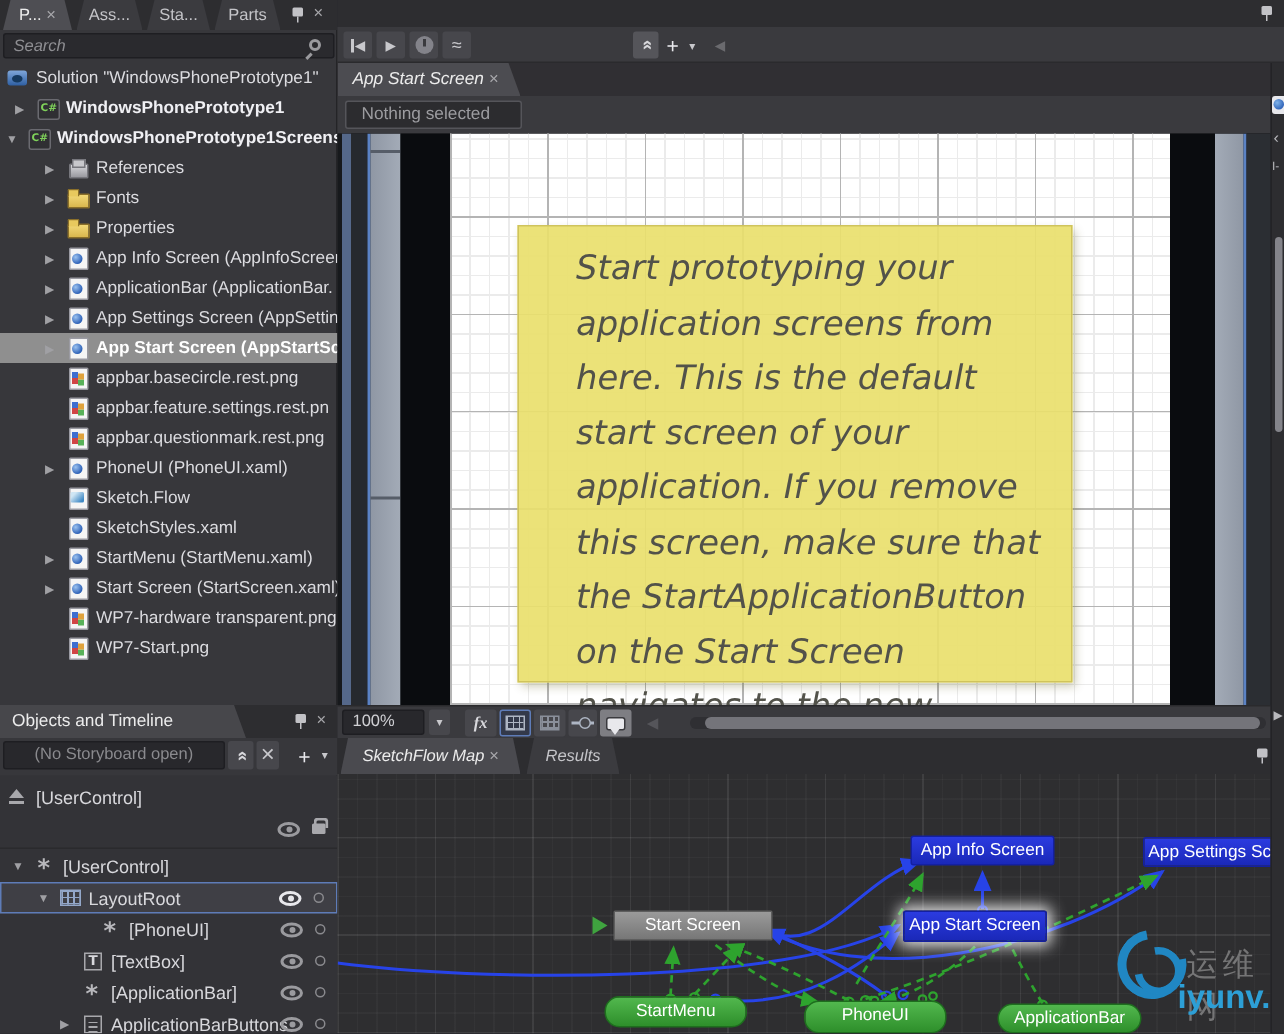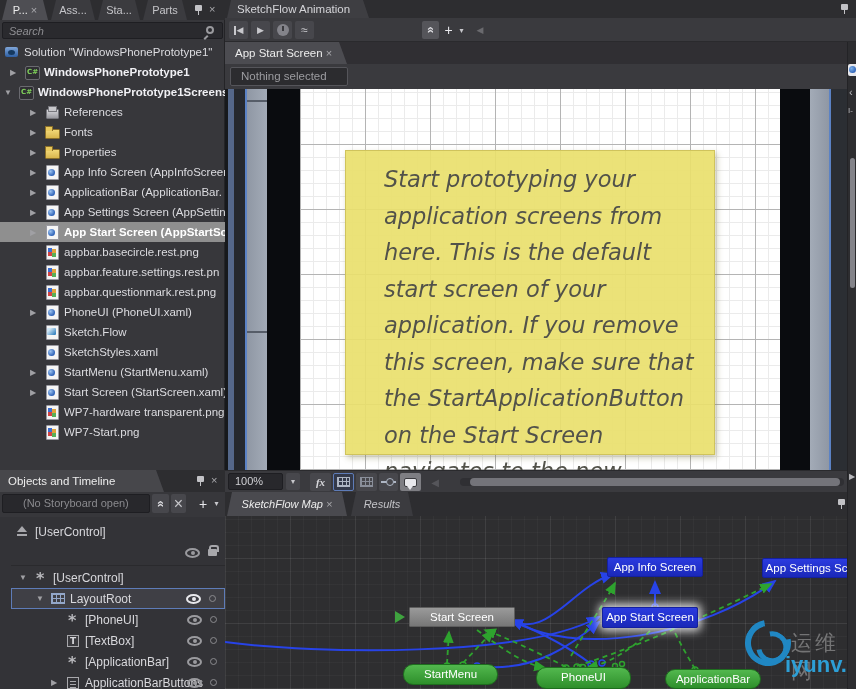--- a/index.html
+++ b/index.html
@@ -75,21 +75,21 @@
   .op-header { left:0; top:470px; width:225px; height:22px; background:#2D2D30; }
   .op-tab { position:absolute; left:0; top:0; width:164px; height:22px; background:#47474B;
             clip-path:polygon(0 0, calc(100% - 8px) 0, 100% 100%, 0 100%);
             color:#ECECEC; font-size:11.5px; line-height:22px; padding-left:8px; }
   .op-pin { left:196px; top:5px; } .op-x { position:absolute; left:211px; top:5px; }
   .op-sbrow { left:0; top:492px; width:225px; height:25px; background:#37373B; }
   .sb-field { position:absolute; left:2px; top:2px; width:148px; height:19px; background:#28282C;
               border:1px solid #1E1E22; color:#8A8A8E; font-size:11px; line-height:17px; padding-left:20px;
               border-radius:2px; white-space:nowrap; overflow:hidden; }
   .sb-btn { position:absolute; top:2px; height:19px; }
-  .op-body { left:0; top:517px; width:225px; height:172px; background:#333337; overflow:hidden;padding-left:11px; }
+  .op-body { left:0; top:517px; width:225px; height:172px; background:#333337; overflow:hidden; }
   .orow { height:21px; display:flex; align-items:center; font-size:12px; color:#D8D8DC; white-space:nowrap; position:relative; }
   .orow.sel { border:1px solid #5E7CB8; background:#3F3F45; }
   .orow .exp { font-size:8px; }
   .oi { width:16px; height:16px; position:relative; flex:none; margin-right:4px; }
   .oi-scope-up::before { content:""; position:absolute; left:2px; top:2px; width:0; height:0;
       border-left:5px solid transparent; border-right:5px solid transparent; border-bottom:6px solid #A8A8AC; }
   .oi-scope-up::after { content:""; position:absolute; left:2px; top:10px; width:10px; height:2px; background:#A8A8AC; }
   .oi-behavior::before { content:"*"; position:absolute; left:3px; top:2px; font:bold 16px/14px "DejaVu Sans",sans-serif; color:#B8B8BC; }
   .oi-layout-grid::before { content:""; position:absolute; left:1px; top:2px; right:1px; bottom:3px; border:1px solid #93A7C9;
       background:repeating-linear-gradient(90deg,#93A7C9 0 1px,transparent 1px 4px),
@@ -109,21 +109,21 @@
               color:#D4D4D8; font-size:11.5px; line-height:18px; padding-left:10px; }
   .anim-pin { left:615px; top:3px; }
   .playbar { left:225px; top:18px; width:631px; height:24px; background:#3A3A3E; border-bottom:1px solid #2A2A2D; }
   .pb-btn { position:absolute; top:3px; width:19px; height:18px; font-size:9px; }
   .clockic { width:12px; height:12px; border-radius:50%; background:#83838A; position:relative; }
   .clockic::after { content:""; position:absolute; left:5px; top:2px; width:2px; height:5px; background:#3A3A3E; }
   .gts-bar { display:inline-block; width:2px; height:9px; background:#C8C8CC; margin-right:1px; }
   .doc-tabbar { left:225px; top:42px; width:631px; height:22px; background:#302F33; }
   .doc-tab { position:absolute; left:0; top:0; width:122px; height:22px; background:#4C4C51;
              clip-path:polygon(0 0, calc(100% - 8px) 0, 100% 100%, 0 100%);
-             color:#ECECEC; font-size:11.5px; line-height:22px; padding-left:10px; }
+             color:#ECECEC; font-size:11.5px; line-height:22px; padding-left:10px;font-style:italic; }
   .crumbbar { left:225px; top:64px; width:631px; height:25px; background:#3A3A3E; }
   .crumb { position:absolute; left:5px; top:3px; width:118px; height:19px; background:#2C2C2F;
            border:1px solid #55555A; border-radius:2px; color:#9C9CA0; font-size:11.5px; line-height:17px; padding-left:10px; }
 
   
   .canvas { left:225px; top:89px; width:622px; height:381px; background:#17191C; overflow:hidden; }
   .c-white { position:absolute; left:75px; top:0; width:480px; height:381px; background-color:#FFFFFF;
       background-image:
         repeating-linear-gradient(0deg,#B4B4B4 0 1px,transparent 1px 65px),
         repeating-linear-gradient(90deg,#B4B4B4 0 1px,transparent 1px 65px),
@@ -369,21 +369,21 @@
         </div>
         <div class="orow sel" style="padding-left: 24px;">
           <span class="exp">▼</span>
           <span class="oi oi-layout-grid"></span>
           <span style="overflow: hidden; flex: 1 1 0%;">LayoutRoot</span>
           <span class="o-right">
             <span class="eye bright"></span>
             <span class="circ"></span>
           </span>
         </div>
-        <div class="orow" style="padding-left: 40px;">
+        <div class="orow" style="padding-left: 40px; margin-left: 12px;">
           <span class="exp"></span>
           <span class="oi oi-behavior"></span>
           <span style="overflow: hidden; flex: 1 1 0%;">[PhoneUI]</span>
           <span class="o-right">
             <span class="eye "></span>
             <span class="circ"></span>
           </span>
         </div>
         <div class="orow" style="padding-left: 40px;">
           <span class="exp"></span>
@@ -409,23 +409,20 @@
           <span style="overflow: hidden; flex: 1 1 0%;">ApplicationBarButtons</span>
           <span class="o-right">
             <span class="eye "></span>
             <span class="circ"></span>
           </span>
         </div>
       </div>
   </div>
 
   <div class="abs anim-bar">
-    <div class="anim-tab">
-      <span>SketchFlow Animation</span>
-    </div>
     <span class="pin anim-pin"></span>
   </div>
 
   <div class="abs playbar">
     <div class="btn pb-btn" style="left:4px;">
       <span class="gts-bar"></span>
         <span>◀</span>
     </div>
     <div class="btn pb-btn" style="left:26px;">
       <span>▶</span>

